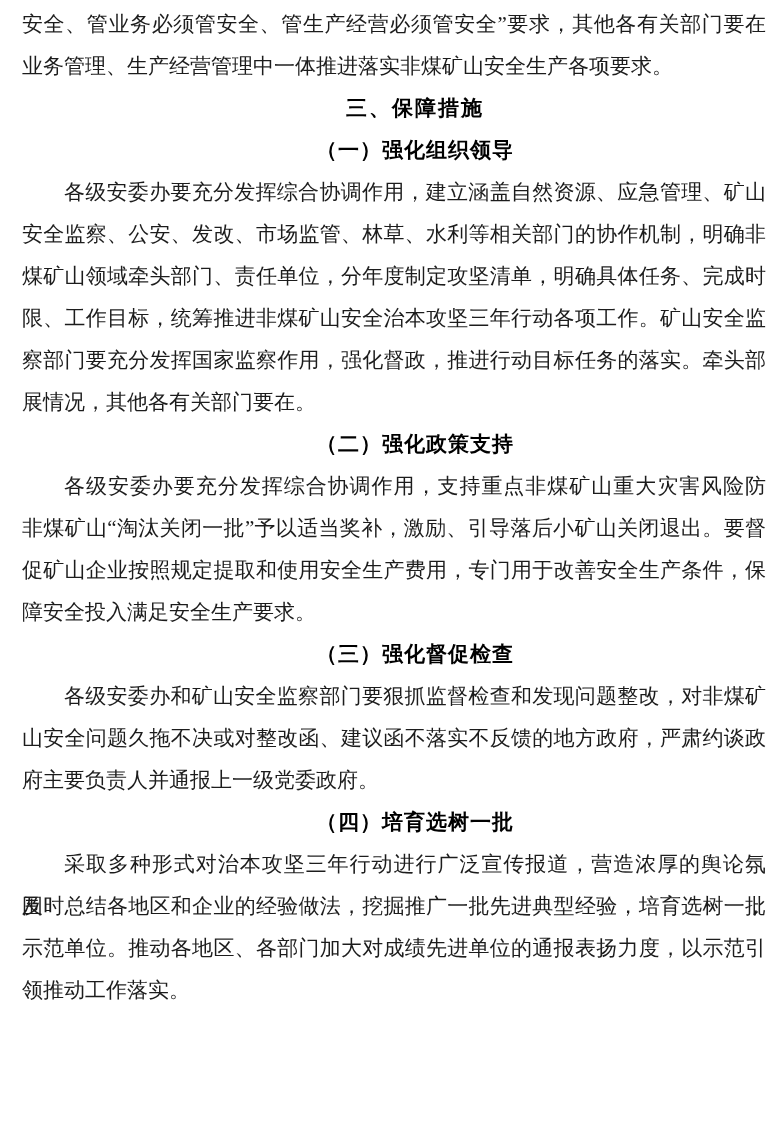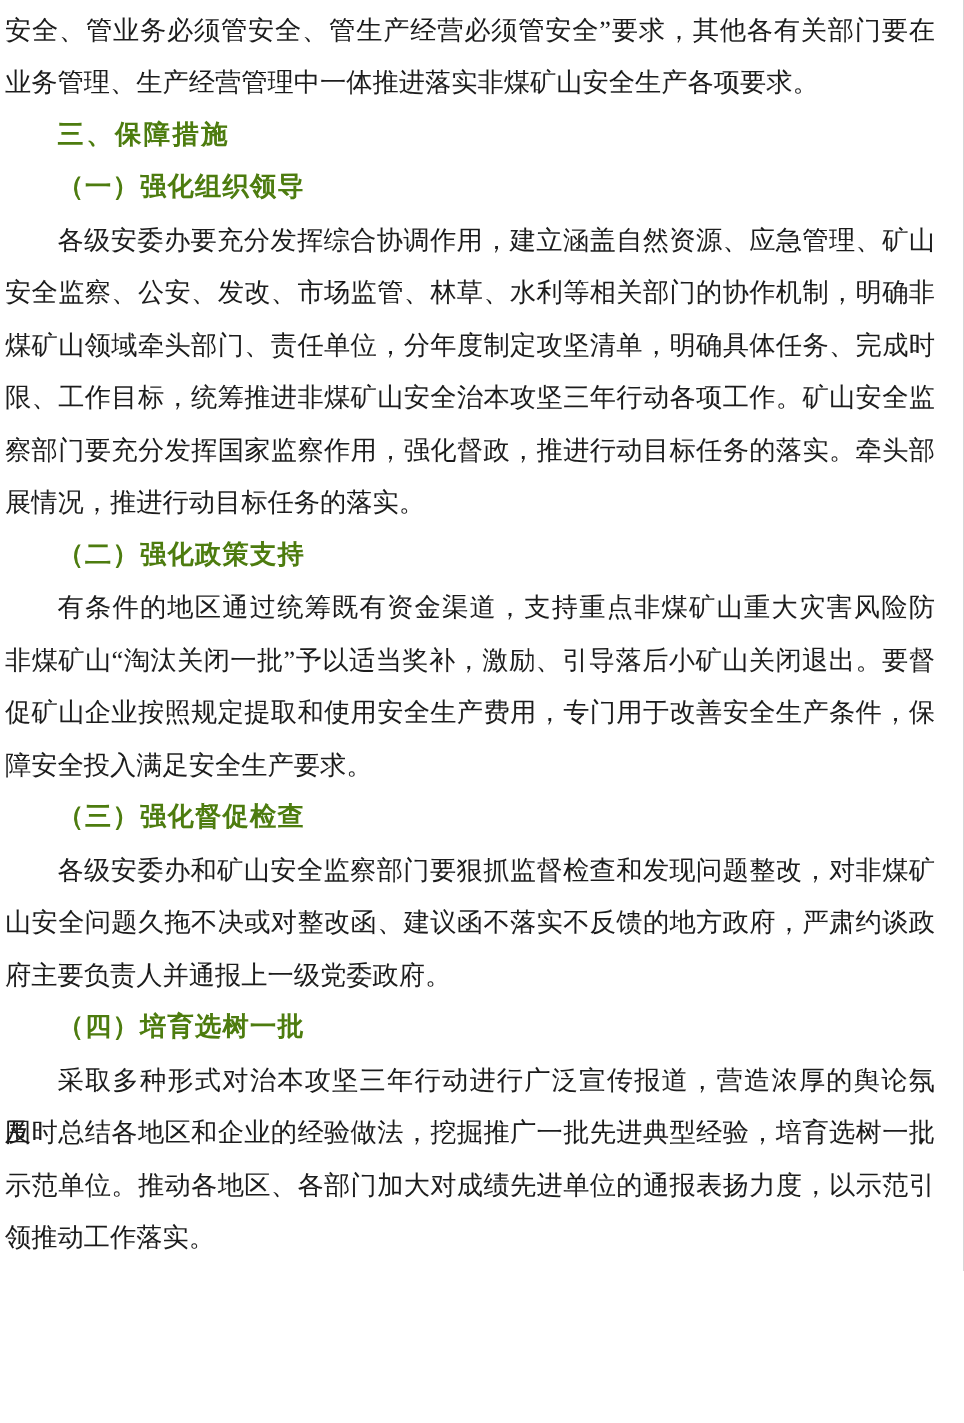--- a/index.html
+++ b/index.html
@@ -7,21 +7,21 @@
     padding: 0;
     background: #9e9e9e;
   }
   .page {
     position: relative;
     width: 771px;
     height: 1138px;
     margin: 0 auto;
     background: #ffffff;
     box-sizing: border-box;
-    padding: 3px 13px 0 4px;
+    padding: 3px 13px 0 22px;
     overflow: hidden;
     color: #1c1c1c;
     font-family: "Liberation Serif", "DejaVu Serif", serif;
     font-size: 21px;
   }
   .doc-body {
     width: 744px;
   }
   .paragraph { margin: 0; }
   .line {
@@ -40,48 +40,49 @@
     text-align-last: left;
   }
   .paragraph.indent .line:first-child {
     text-indent: 2em;
   }
   .heading {
     line-height: 42px;
     height: 42px;
     text-indent: 2em;
     font-weight: 700;
-    color: #4d7c0f;
+    color: #000000;
     font-family: "Liberation Sans", "DejaVu Sans", sans-serif;
     letter-spacing: 1px;
+    text-align: center;
   }
   .heading.level1 { letter-spacing: 2px; }
 </style>
 </head>
 <body>
 
 <div class="page">
   <div class="doc-body">
       <div class="paragraph">
         <div class="line">安全、管业务必须管安全、管生产经营必须管安全”要求，其他各有关部门要在</div>
         <div class="line last">业务管理、生产经营管理中一体推进落实非煤矿山安全生产各项要求。</div>
       </div>
       <div class="heading level1">三、保障措施</div>
       <div class="heading level2">（一）强化组织领导</div>
       <div class="paragraph indent">
         <div class="line">各级安委办要充分发挥综合协调作用，建立涵盖自然资源、应急管理、矿山</div>
         <div class="line">安全监察、公安、发改、市场监管、林草、水利等相关部门的协作机制，明确非</div>
         <div class="line">煤矿山领域牵头部门、责任单位，分年度制定攻坚清单，明确具体任务、完成时</div>
         <div class="line">限、工作目标，统筹推进非煤矿山安全治本攻坚三年行动各项工作。矿山安全监</div>
         <div class="line">察部门要充分发挥国家监察作用，强化督政，推进行动目标任务的落实。牵头部</div>
-        <div class="line last">展情况，推进行动目标任务的落实。</div>
+        <div class="line last">展情况，其他各有关部门要在。</div>
       </div>
       <div class="heading level2">（二）强化政策支持</div>
       <div class="paragraph indent">
-        <div class="line">有条件的地区通过统筹既有资金渠道，支持重点非煤矿山重大灾害风险防</div>
+        <div class="line">各级安委办要充分发挥综合协调作用，支持重点非煤矿山重大灾害风险防</div>
         <div class="line">非煤矿山“淘汰关闭一批”予以适当奖补，激励、引导落后小矿山关闭退出。要督</div>
         <div class="line">促矿山企业按照规定提取和使用安全生产费用，专门用于改善安全生产条件，保</div>
         <div class="line last">障安全投入满足安全生产要求。</div>
       </div>
       <div class="heading level2">（三）强化督促检查</div>
       <div class="paragraph indent">
         <div class="line">各级安委办和矿山安全监察部门要狠抓监督检查和发现问题整改，对非煤矿</div>
         <div class="line">山安全问题久拖不决或对整改函、建议函不落实不反馈的地方政府，严肃约谈政</div>
         <div class="line last">府主要负责人并通报上一级党委政府。</div>
       </div>

